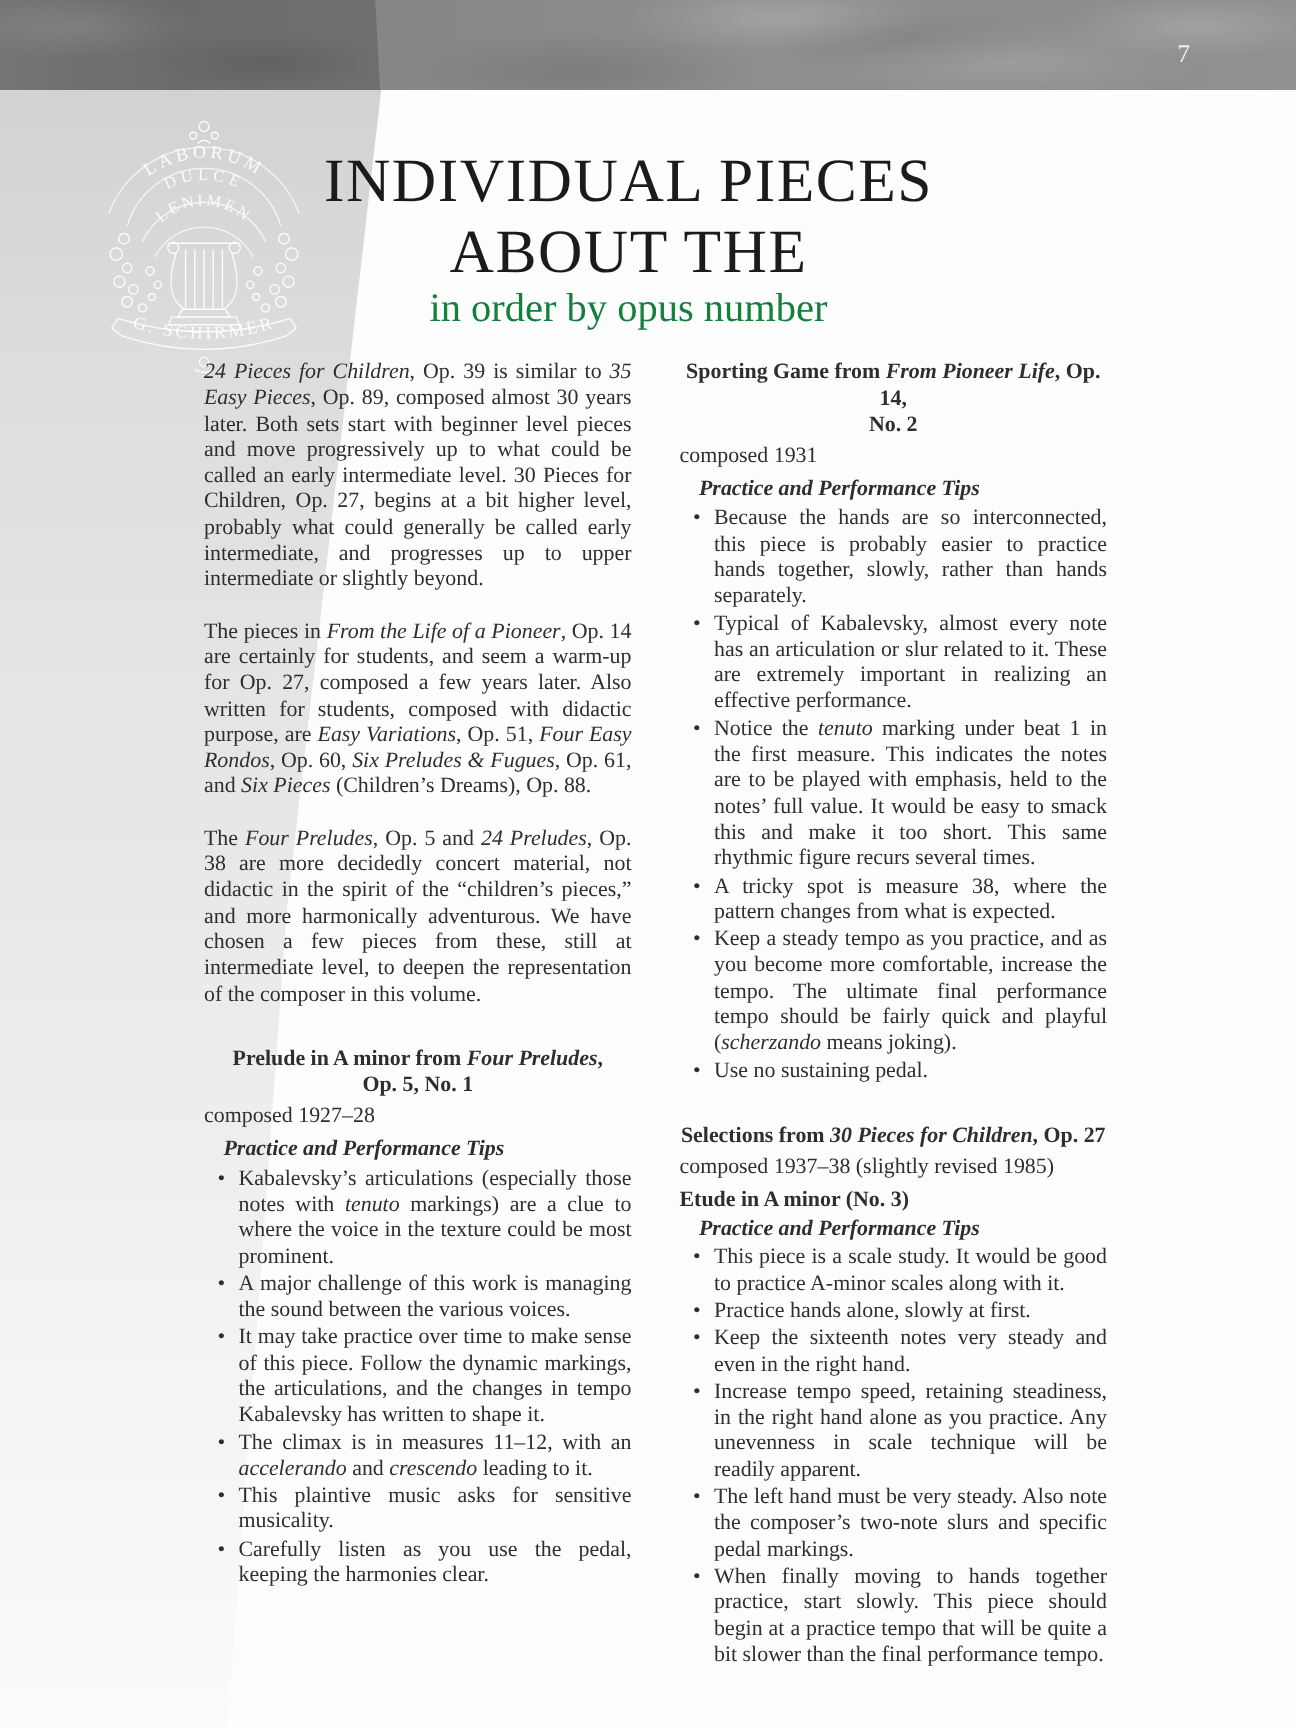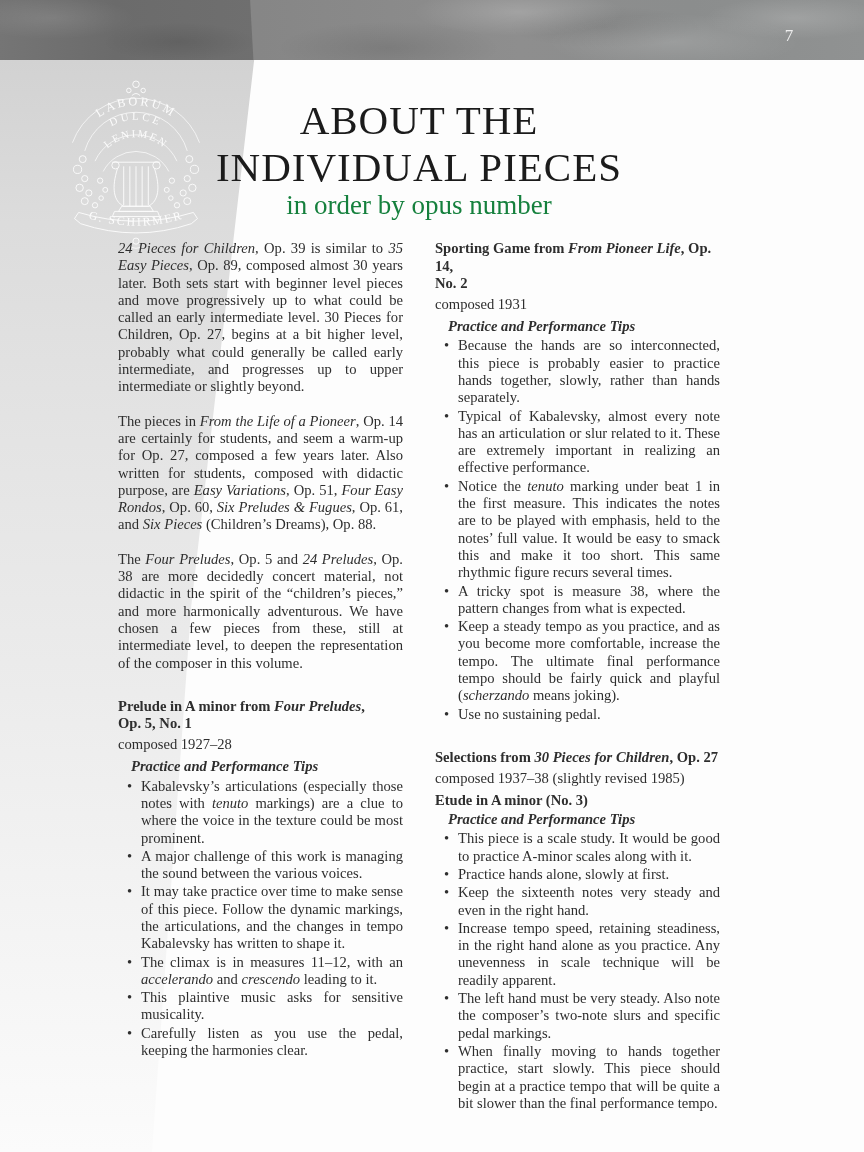--- a/index.html
+++ b/index.html
@@ -50,25 +50,25 @@
   .logo svg path, .logo svg circle, .logo svg line, .logo svg ellipse {
     stroke:#ffffff; fill:none; stroke-width:0.9;
   }
 
   
   .titleblock { position:absolute; top:97px; left:118px; width:602px; text-align:center; color:#1b1b1b; }
   .title-line { font-size:41px; line-height:47px; letter-spacing:1px; }
   .subtitle   { font-size:27px; line-height:27px; margin-top:1px; color:#15803d; }
 
   
-  .content { position:absolute; top:240px; left:118px; width:602px; display:flex; gap:32px; }
+  .content { position:absolute; top:240px; left:136px; width:602px; display:flex; gap:32px; }
   .col { width:285px; font-size:14.6px; line-height:17.3px; text-align:justify; }
 
   .para { margin:0 0 17px 0; }
-  .heading { font-weight:bold; margin:26px 0 3px 0; text-align:left; line-height:17.6px; }
+  .heading { font-weight:bold; margin:26px 0 3px 0; text-align:center; line-height:17.6px; }
   .col > .heading:first-child { margin-top:0; }
   .subheading { font-weight:bold; margin:4px 0 2px 0; text-align:left; }
   .line { margin:0 0 5px 0; text-align:left; }
   .tips { font-style:italic; margin:2px 0 2px 13px; text-align:left;font-weight:bold; }
   .bullets { margin:0; }
   .bullet-item { position:relative; padding-left:23px; margin:0 0 1px 0; }
   .bullet-dot { position:absolute; left:9px; top:0; }
   .s-i  { font-style:italic; }
   .s-b  { font-weight:bold; }
   .s-bi { font-weight:bold; font-style:italic; }
@@ -161,22 +161,22 @@
     </g>
     <text font-size="11.5" letter-spacing="2" text-anchor="middle">
       <textPath href="#ribbon" startOffset="50%">G. SCHIRMER</textPath>
     </text>
     <circle cx="80" cy="180" r="3"></circle>
     <path d="M 74 185 Q 80 189 86 185"></path>
   </svg>
 </div>
 
 <div class="titleblock">
+  <div class="title-line">INDIVIDUAL PIECES</div>
   <div class="title-line">ABOUT THE</div>
-  <div class="title-line">INDIVIDUAL PIECES</div>
   <div class="subtitle">in order by opus number</div>
 </div>
 
 <div class="content">
   <div class="col" id="col-left">
       <div class="para"><span class="s-i">24 Pieces for Children</span><span>, Op. 39 is similar to </span><span class="s-i">35 Easy Pieces</span><span>, Op. 89, composed almost 30 years later. Both sets start with beginner level pieces and move progressively up to what could be called an early intermediate level. 30 Pieces for Children, Op. 27, begins at a bit higher level, probably what could generally be called early intermediate, and progresses up to upper intermediate or slightly beyond.</span></div>
       <div class="para"><span>The pieces in </span><span class="s-i">From the Life of a Pioneer</span><span>, Op. 14 are certainly for students, and seem a warm-up for Op. 27, composed a few years later. Also written for students, composed with didactic purpose, are </span><span class="s-i">Easy Variations</span><span>, Op. 51, </span><span class="s-i">Four Easy Rondos</span><span>, Op. 60, </span><span class="s-i">Six Preludes &amp; Fugues</span><span>, Op. 61, and </span><span class="s-i">Six Pieces</span><span> (Children’s Dreams), Op. 88.</span></div>
       <div class="para"><span>The </span><span class="s-i">Four Preludes</span><span>, Op. 5 and </span><span class="s-i">24 Preludes</span><span>, Op. 38 are more decidedly concert material, not didactic in the spirit of the “children’s pieces,” and more harmonically adventurous. We have chosen a few pieces from these, still at intermediate level, to deepen the representation of the composer in this volume.</span></div>
       <div class="heading">
         <div class="heading-line"><span class="s-b">Prelude in A minor from </span><span class="s-bi">Four Preludes</span><span class="s-b">,</span></div>

